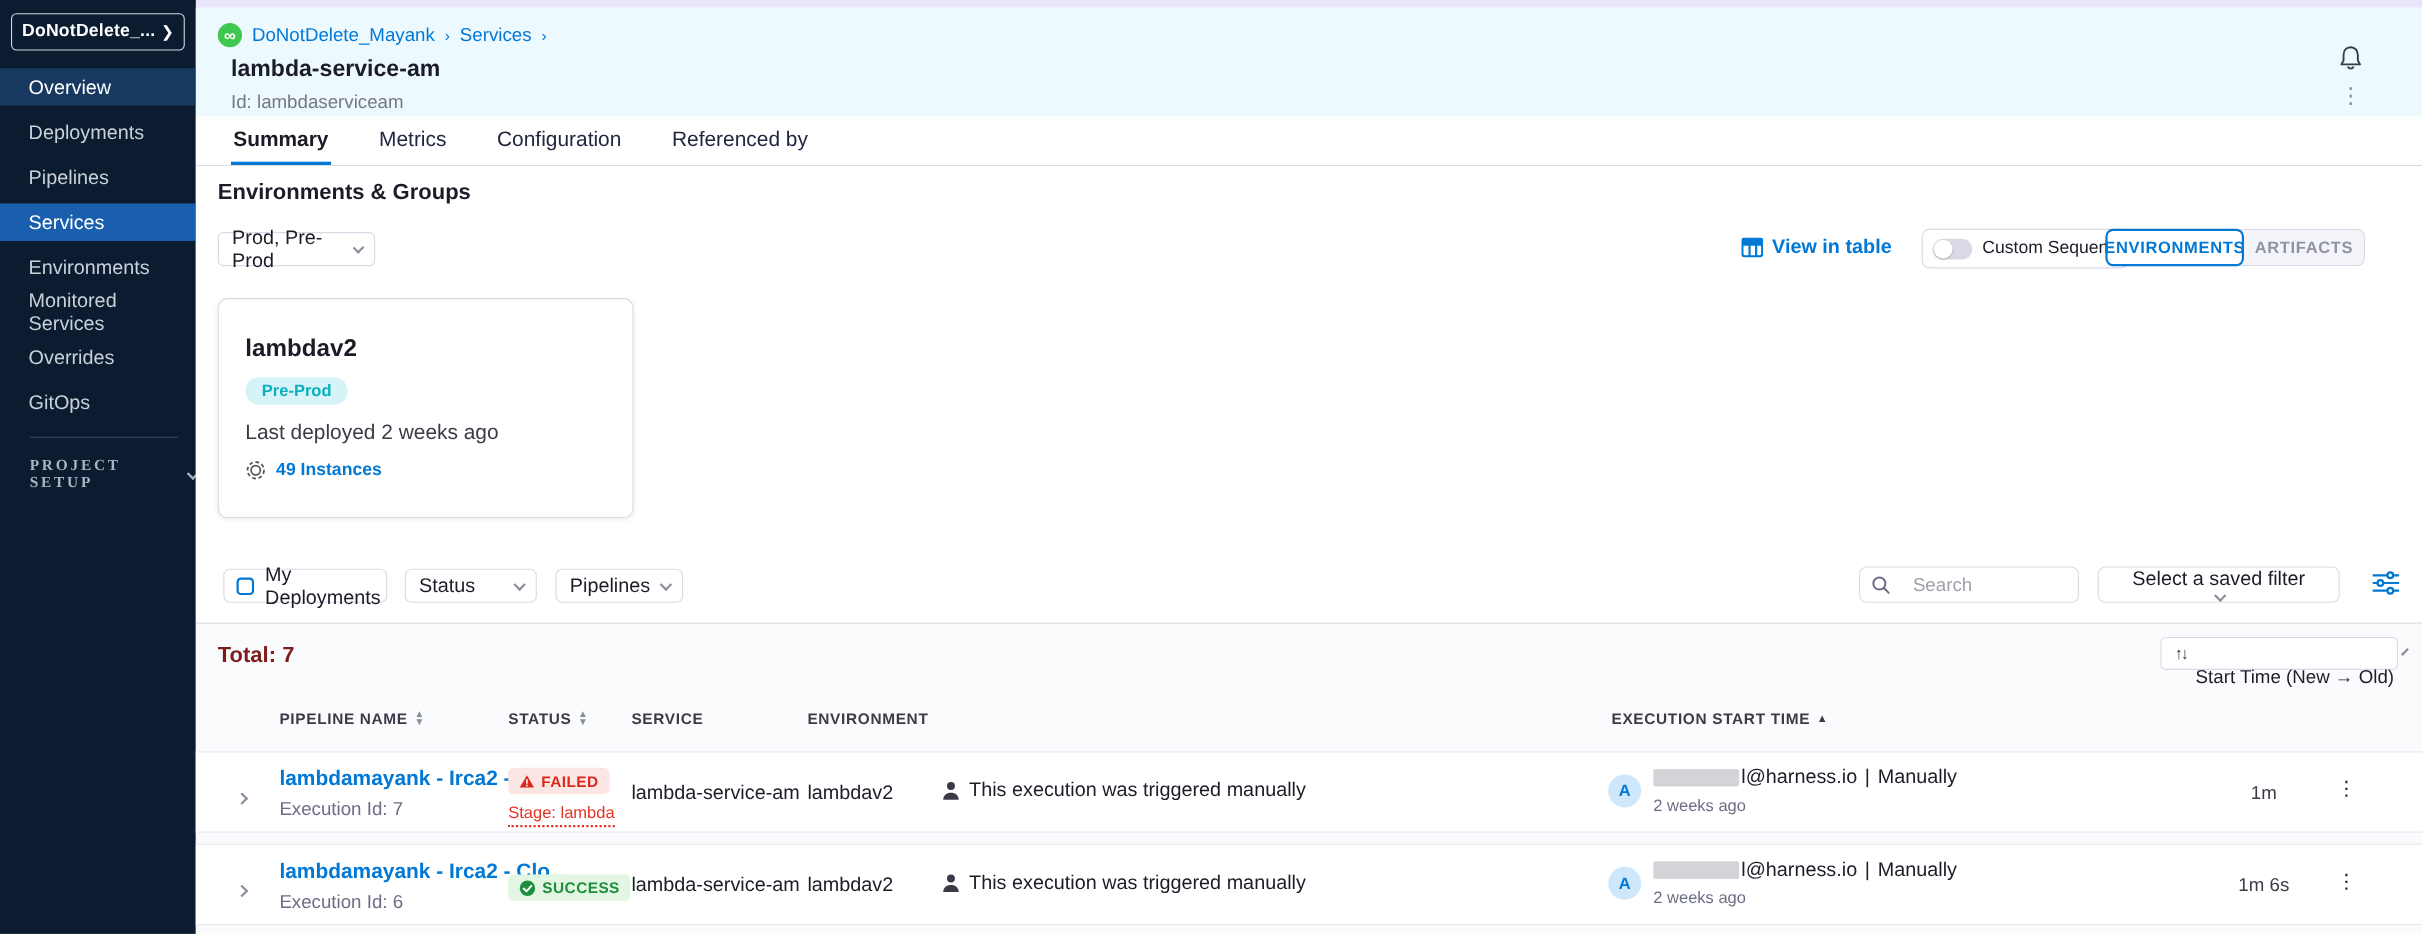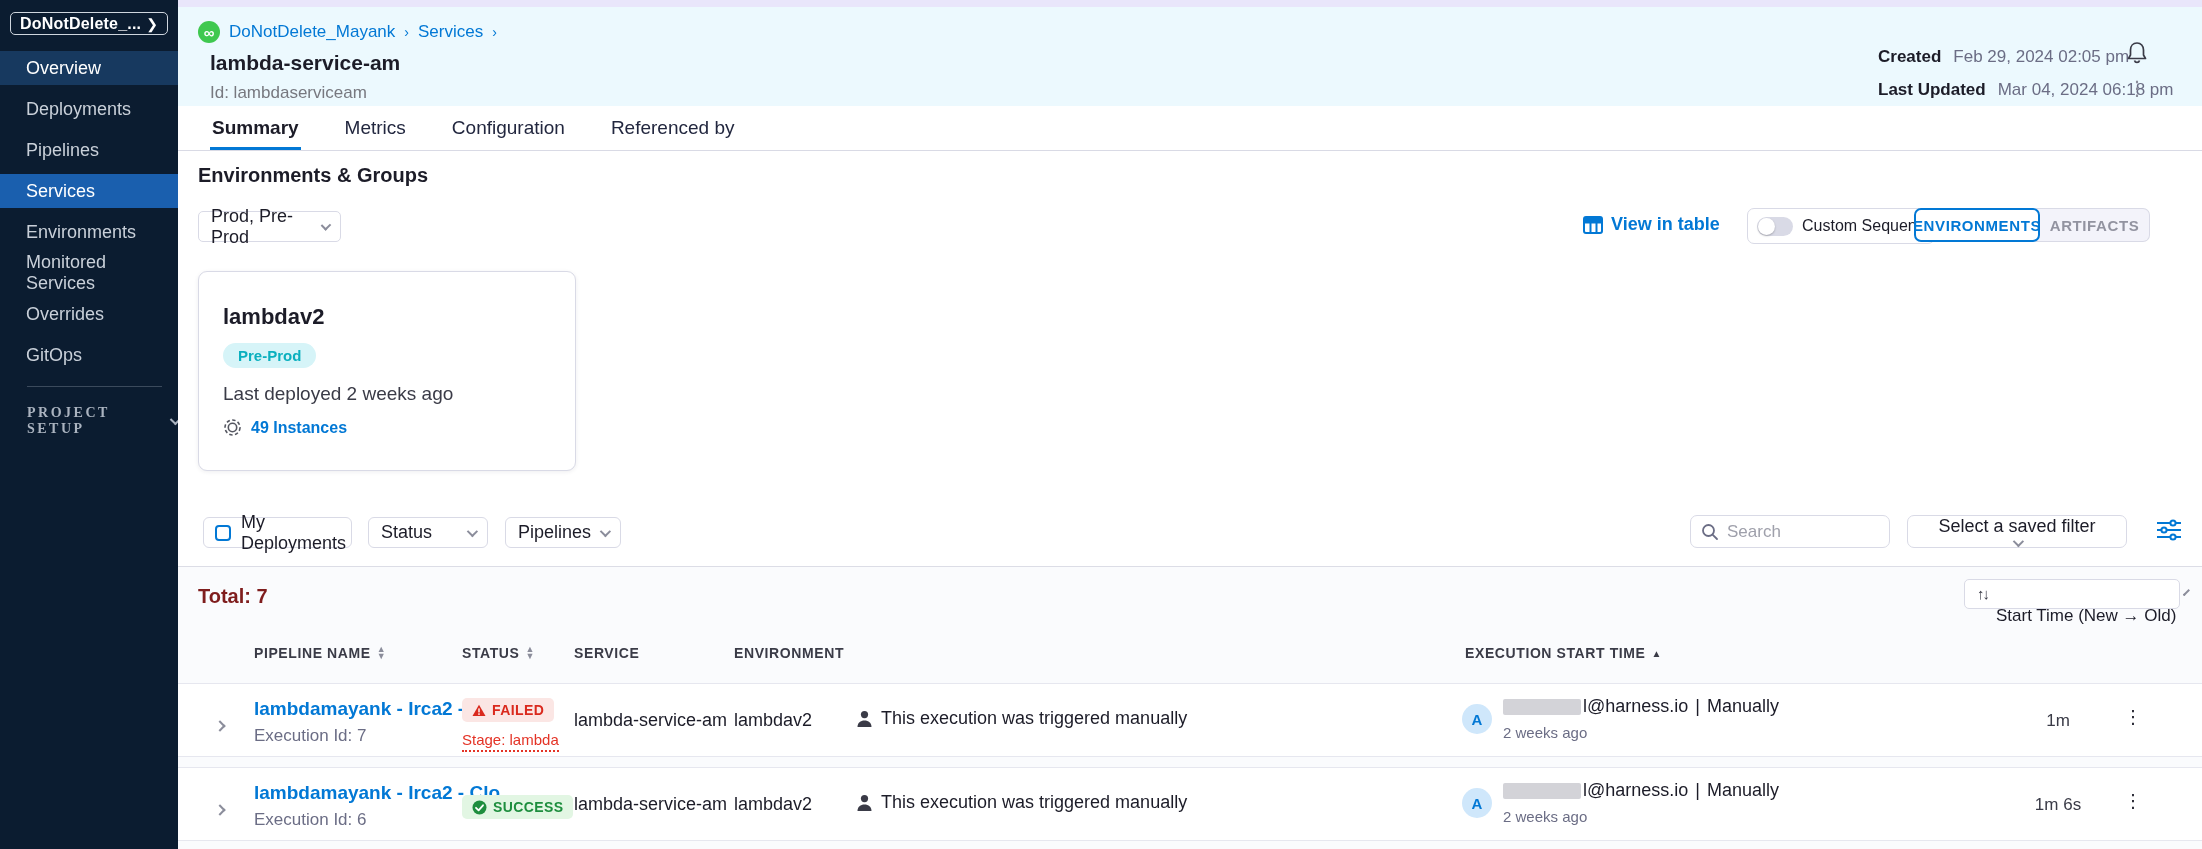--- a/index.html
+++ b/index.html
@@ -3,21 +3,21 @@
 <meta charset="utf-8">
 <style>
   * { margin:0; padding:0; box-sizing:border-box; }
   html,body { width:2202px; height:849px; overflow:hidden; }
   body { font-family:"Liberation Sans","DejaVu Sans",sans-serif; background:#fff; position:relative; }
 
   .topstrip { position:absolute; left:178px; top:0; width:2024px; height:7px; background:#e9e6fb; }
 
   
   .sidebar { position:absolute; left:0; top:0; width:178px; height:849px; background:#0b1c30; }
-  .proj-select { margin:12px 10px 0 10px; height:23px; border:1.5px solid #cfd6de; border-radius:5px;
+  .proj-select { margin:12px 10px 0 10px; height:34px; border:1.5px solid #cfd6de; border-radius:5px;
     display:flex; align-items:center; justify-content:space-between; padding:0 9px; cursor:pointer; }
   .proj-select .lbl { color:#fff; font-size:16px; font-weight:bold; letter-spacing:.2px; }
   .proj-select .arr { color:#fff; font-size:14px; font-weight:bold; }
   .nav { margin-top:16px; list-style:none; }
   .nav li { height:34px; margin-bottom:7px; display:flex; align-items:center; padding-left:26px;
     color:#c9d0d9; font-size:18px; cursor:pointer; }
   .nav li.hl { background:#17395f; color:#fff; }
   .nav li.active { background:#1a5fae; color:#fff; }
   .side-div { border-top:1px solid #3b4a5c; margin:14px 16px 0 27px; }
   .proj-setup { margin:18px 0 0 27px; display:flex; align-items:center; 
@@ -92,21 +92,21 @@
   .env-artifact { margin-top:22px; font-size:21px; font-weight:600; color:#1c1c28; }
 
   
   .fbox { position:absolute; top:366px; height:31px; border:1px solid #d9dae6; border-radius:6px; background:#fff;
     display:flex; align-items:center; font-size:18px; color:#1c1c28; }
   .mydep { left:25px; width:149px; padding:0 11px; gap:10px; cursor:pointer; }
   .checkbox { width:16px; height:16px; border:2px solid #0278d5; border-radius:4px; background:#fff; flex:none; }
   .status-dd { left:190px; width:120px; }
   .pipelines-dd { left:327px; width:116px; }
   .searchbox { position:absolute; left:1512px; top:364px; width:200px; height:33px; border:1px solid #d9dae6;
-    border-radius:7px; background:#fff; display:flex; align-items:center; padding:0 10px; gap:8px; }
+    border-radius:7px; background:#fff; display:flex; align-items:center; padding:0 10px; gap:8px;justify-content:space-between; }
   .searchbox input { border:none; outline:none; font-size:17px; color:#1c1c28; width:140px;
     font-family:"Liberation Sans","DejaVu Sans",sans-serif; background:transparent; }
   .searchbox input::placeholder { color:#9fa0ab; }
   .saved-dd { position:absolute; left:1729px; top:364px; width:220px; height:33px; font-size:18px; border-radius:7px;flex-direction:column; }
   .sliders { position:absolute; left:1978px; top:368px; cursor:pointer; }
 
   
   .main-lower { position:absolute; left:178px; top:566px; width:2024px; height:283px; background:#fafbfd;
     border-top:1px solid #dcdde6; }
   .total { position:absolute; left:20px; top:18px; font-size:20px; font-weight:bold; color:#7f1d1d; }
@@ -180,30 +180,20 @@
 <div class="header">
   <div class="crumbs">
     <span class="mod-icon">∞</span>
     <span class="crumb-link">DoNotDelete_Mayank</span>
     <span class="crumb-sep">›</span>
     <span class="crumb-link">Services</span>
     <span class="crumb-sep">›</span>
   </div>
   <div class="svc-title">lambda-service-am</div>
   <div class="svc-id">Id: lambdaserviceam</div>
-  <div class="meta">
-    <div class="mrow">
-      <span class="mlabel">Created</span>
-      <span class="mval">Feb 29, 2024 02:05 pm</span>
-    </div>
-    <div class="mrow">
-      <span class="mlabel">Last Updated</span>
-      <span class="mval">Mar 04, 2024 06:18 pm</span>
-    </div>
-  </div>
   <div class="hdr-icons">
     <span>
       <svg width="22" height="24" viewBox="0 0 22 24">
           <path d="M11 2c-4 0-6.5 3-6.5 7v5l-2 3.5h17L17.5 14V9c0-4-2.5-7-6.5-7z" fill="none" stroke="#3a3b47" stroke-width="1.7" stroke-linejoin="round"></path>
           <path d="M8.5 19.5a2.6 2.6 0 0 0 5 0" fill="none" stroke="#3a3b47" stroke-width="1.7"></path>
         </svg>
     </span>
     <span class="dots"></span>
   </div>
 </div>

